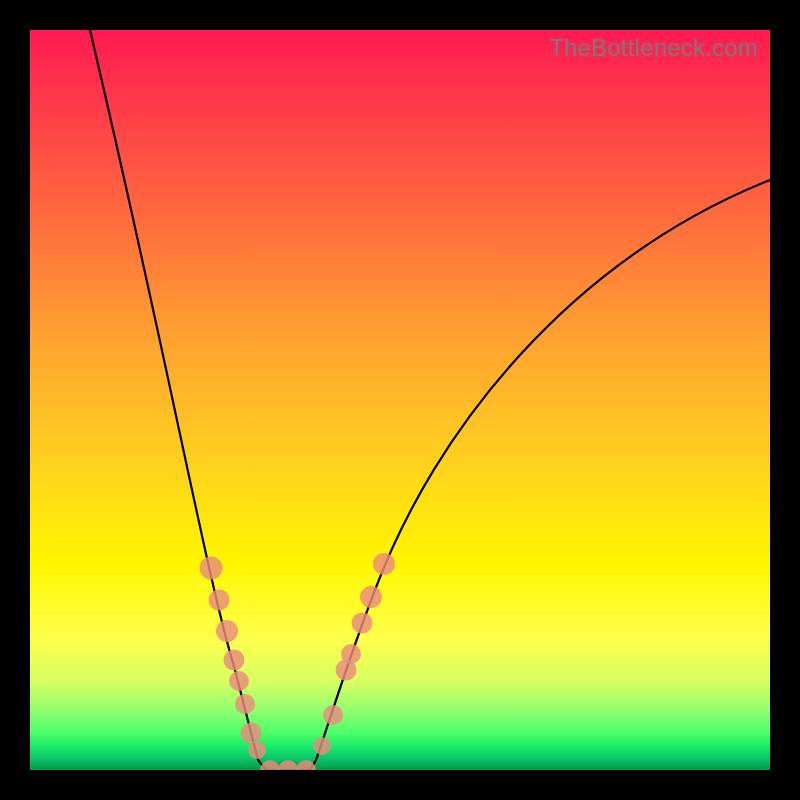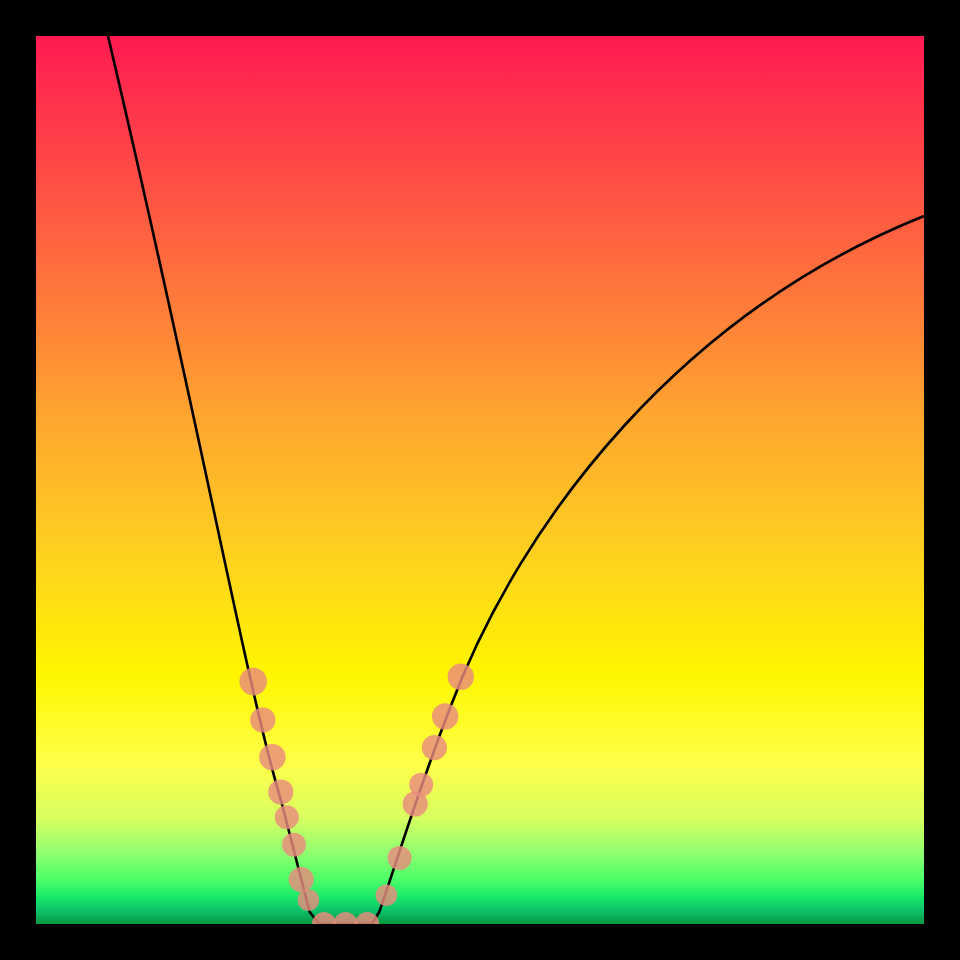--- a/index.html
+++ b/index.html
@@ -58,20 +58,21 @@
   .marker {
     fill: #e98b7e;
     fill-opacity: 0.82;
     stroke: none;
   }
 </style>
 </head>
 <body>
 
 <div class="frame">
+  <div class="watermark">TheBottleneck.com</div>
 
   <svg class="svg-layer" viewBox="0 0 740 740" preserveAspectRatio="none">
     <g id="curves">
         <path d="M 60 0 C 140 340, 175 540, 205 640 C 215 680, 222 706, 228 730 L 236 740" class="curve"></path>
         <path d="M 280 740 L 286 730 C 300 690, 318 630, 345 560 C 405 400, 540 230, 740 150" class="curve"></path>
         <path d="M 236 740 L 280 740" class="curve"></path>
       </g>
     <g id="markers">
         <circle cx="181" cy="538" r="11.5" class="marker"></circle>
         <circle cx="189" cy="570" r="10.5" class="marker"></circle>

